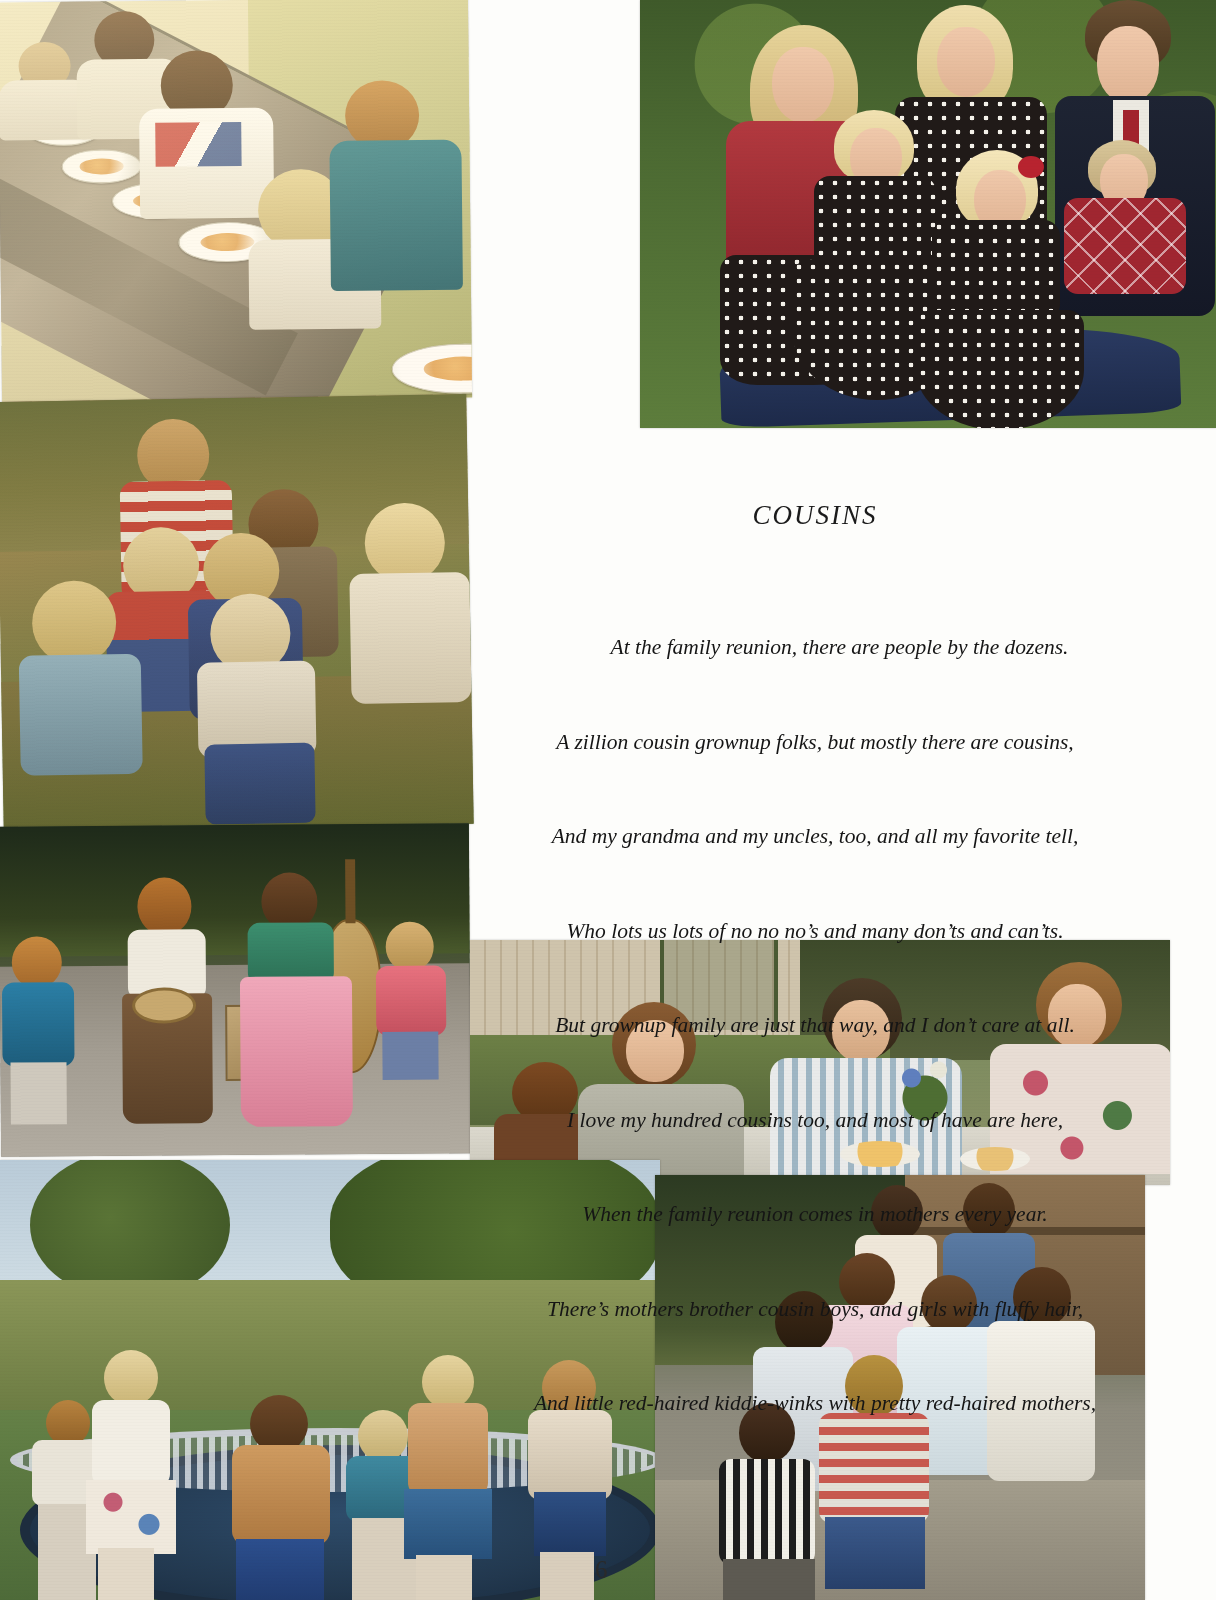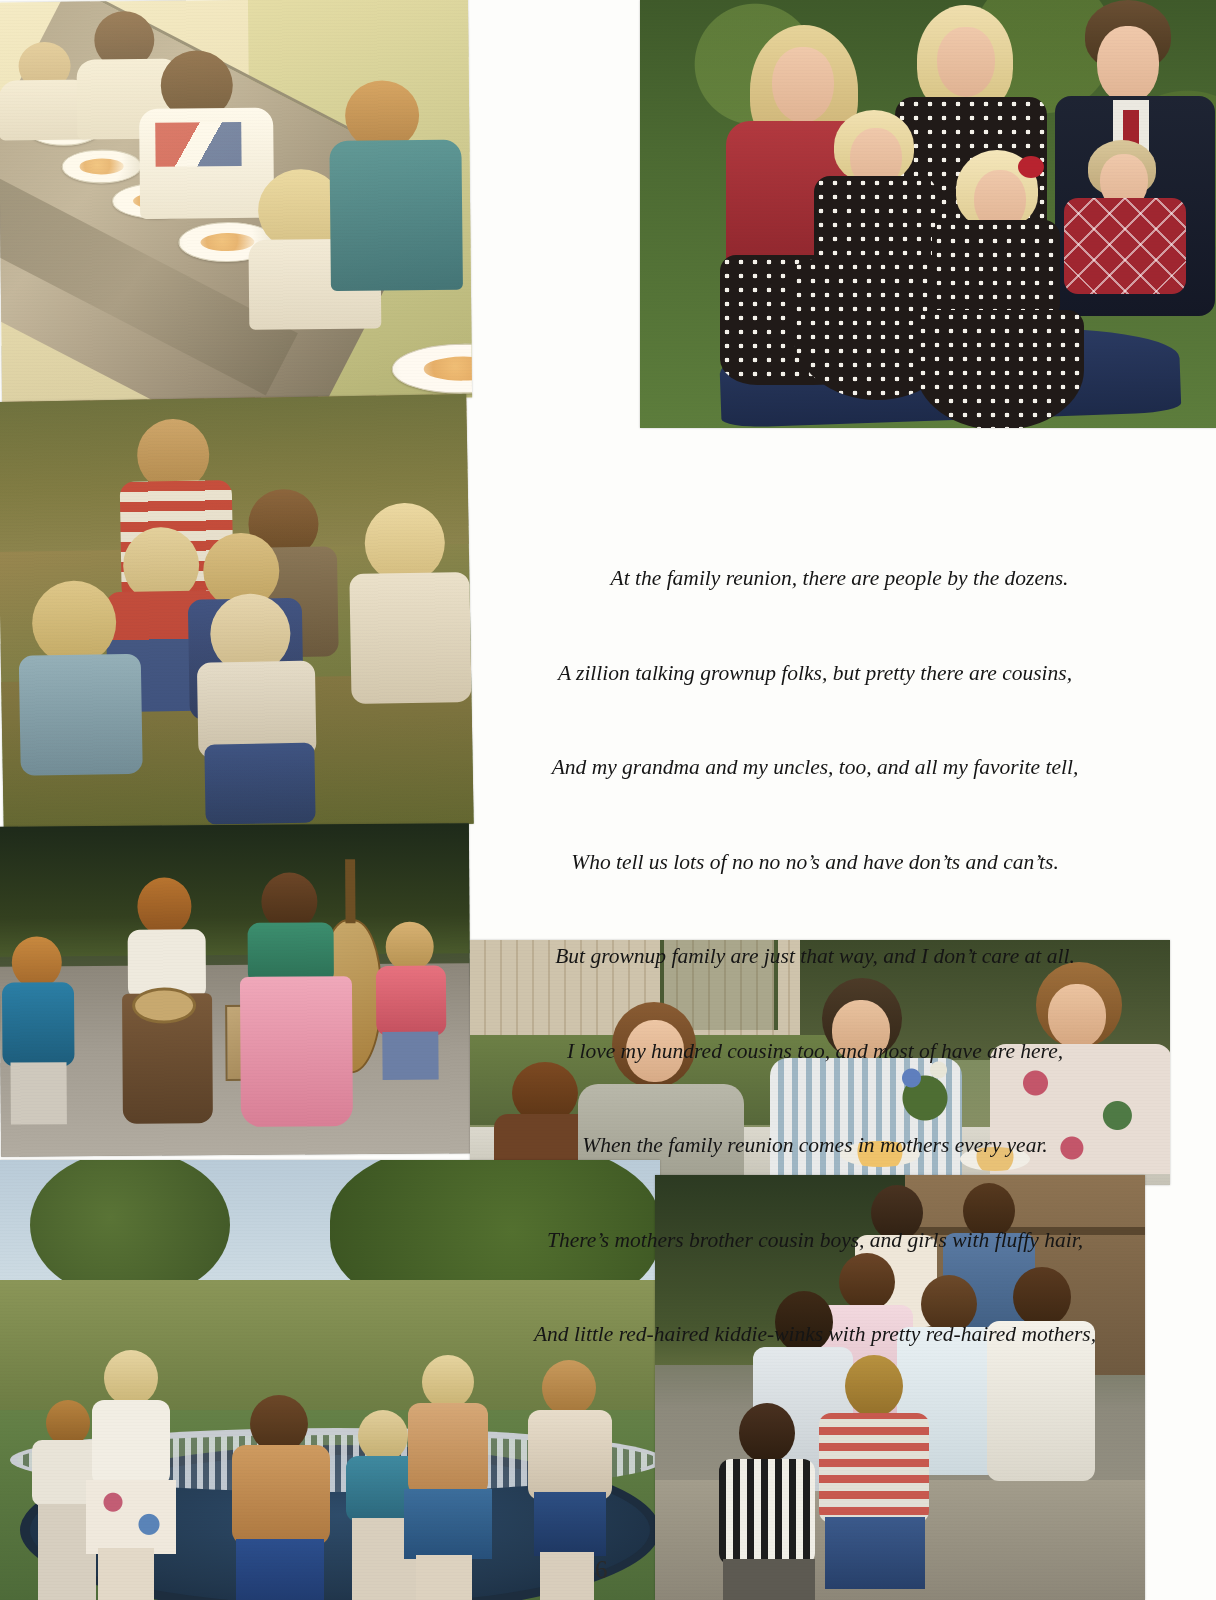--- a/index.html
+++ b/index.html
@@ -626,25 +626,26 @@
       <div class="head" style="left:24px; top:0; width:56px; height:60px; background:linear-gradient(180deg,#4a3120,#2c1d0f);"></div>
       <div style="position:absolute; left:4px; top:56px; width:96px; height:106px;
                   background:repeating-linear-gradient(90deg,#1d1d1d 0 7px,#f0eee6 7px 14px); border-radius:12px;"></div>
       <div style="position:absolute; left:8px; top:156px; width:92px; height:50px; background:#5d5a52;"></div>
     </div>
 
     <div class="grain"></div>
   </div>
 
   <div class="poem-block">
+    <div class="poem-title">COUSINS</div>
     <div class="poem-lines">
       <span class="poem-line indent-first">At the family reunion, there are people by the dozens.</span>
-      <span class="poem-line">A zillion talking grownup folks, but pretty there are cousins,</span>
+      <span class="poem-line">A zillion cousin grownup folks, but mostly there are cousins,</span>
       <span class="poem-line">And my grandma and my uncles, too, and all my favorite tell,</span>
-      <span class="poem-line">Who tell us lots of no no no’s and have don’ts and can’ts.</span>
+      <span class="poem-line">Who lots us lots of no no no’s and many don’ts and can’ts.</span>
       <span class="poem-line">But grownup family are just that way, and I don’t care at all.</span>
       <span class="poem-line">I love my hundred cousins too, and most of have are here,</span>
       <span class="poem-line">When the family reunion comes in mothers every year.</span>
       <span class="poem-line">There’s mothers  brother cousin boys, and girls with fluffy hair,</span>
       <span class="poem-line">And little red-haired kiddie-winks with pretty red-haired mothers,</span>
     </div>
   </div>
 
   <div class="page-number">6</div>
 

